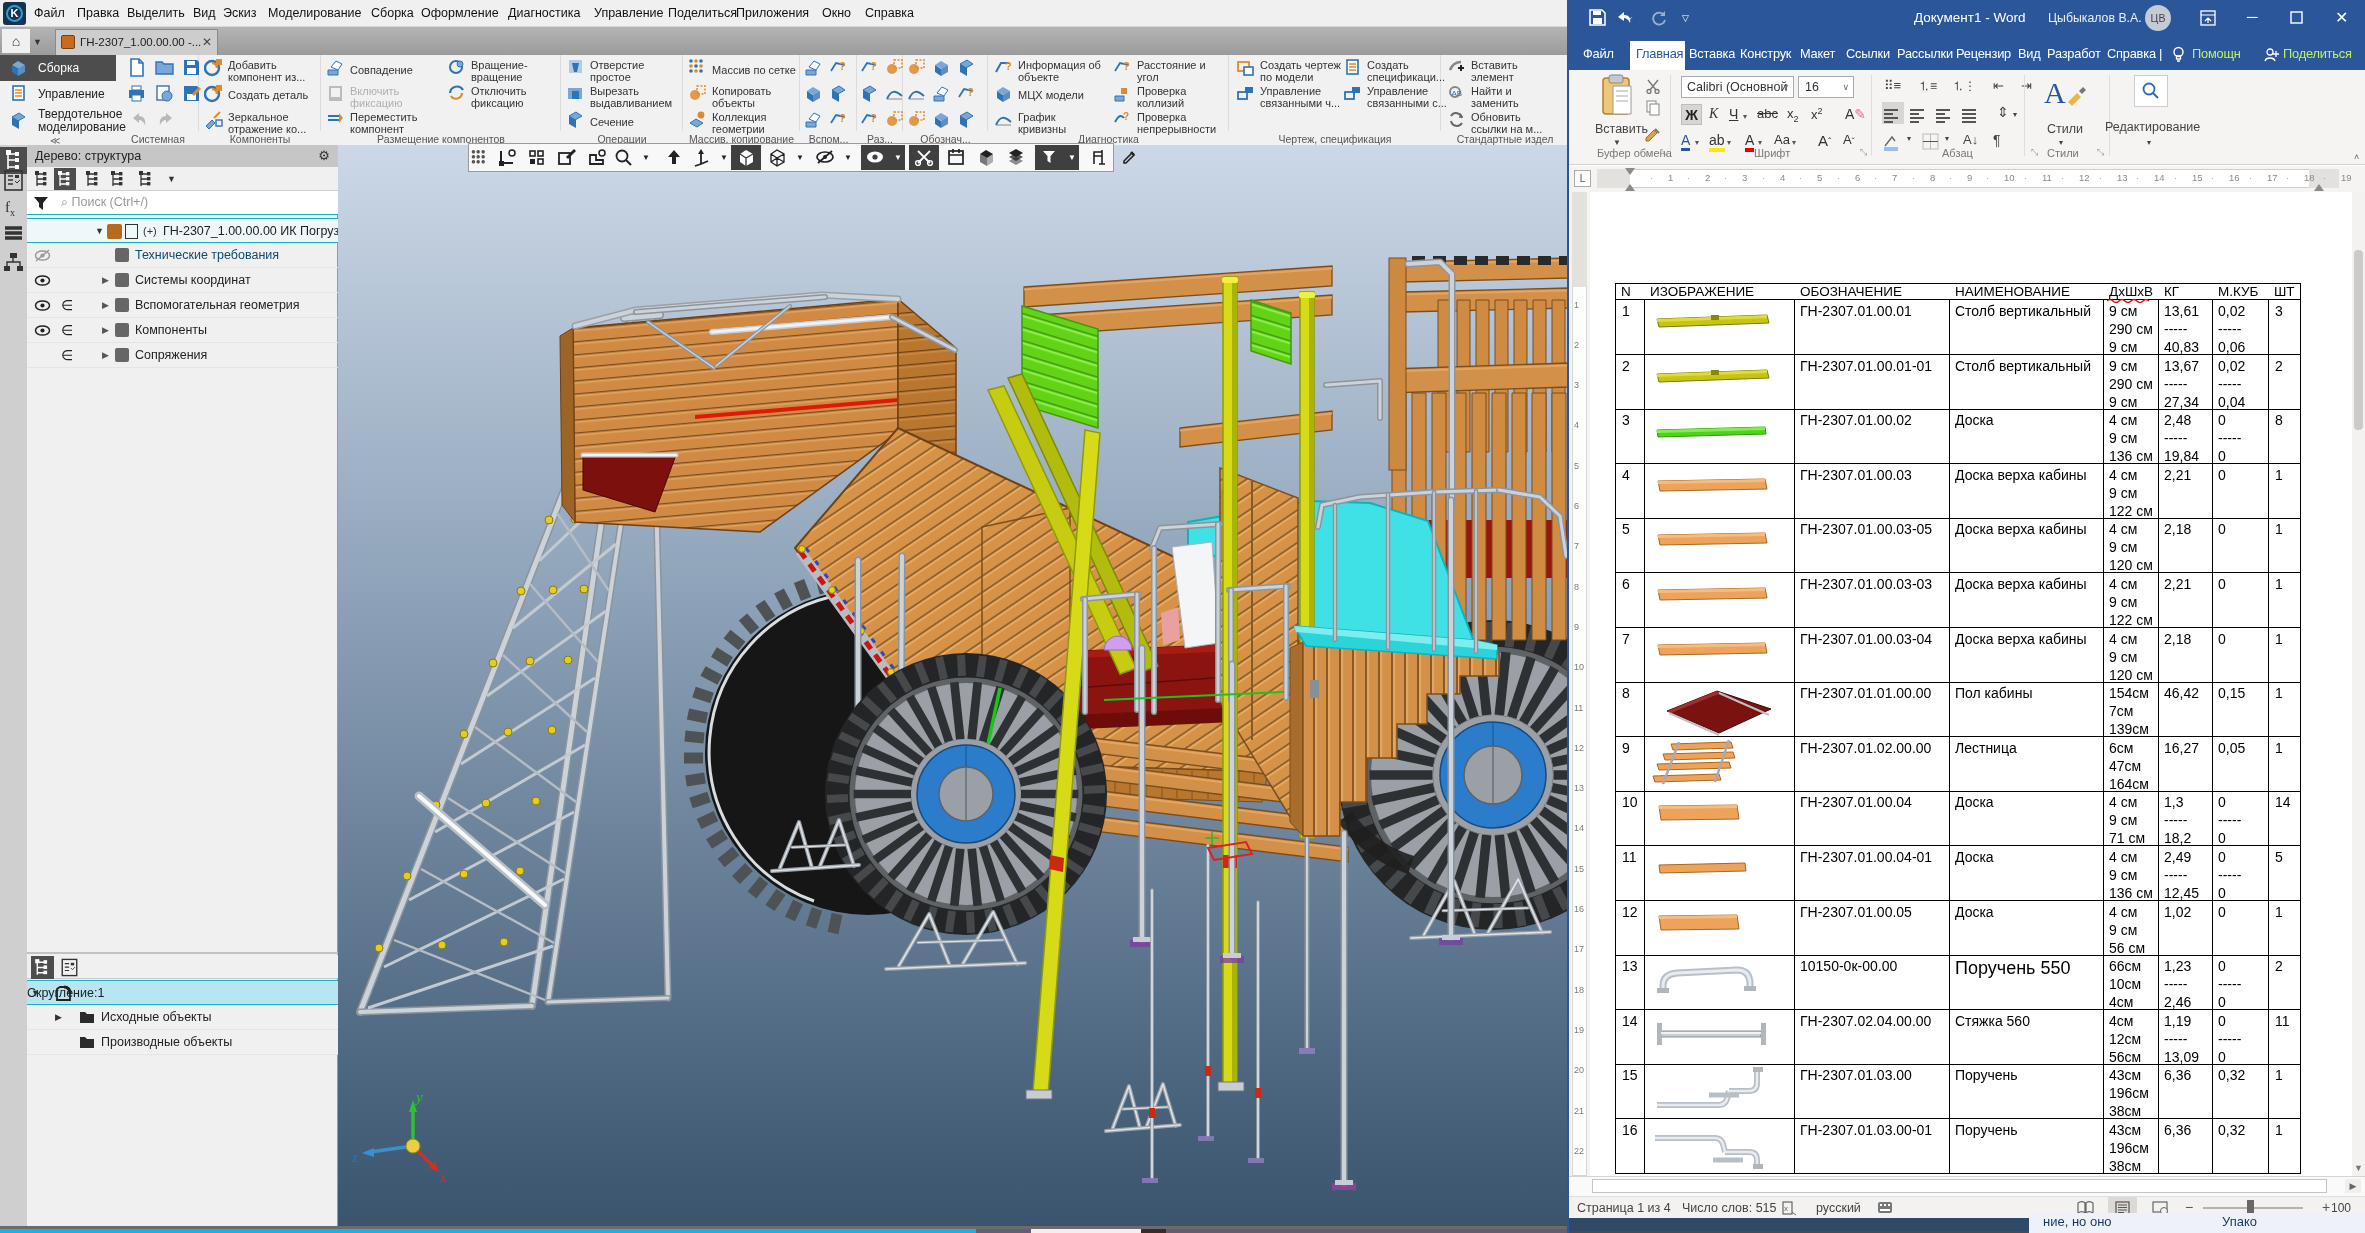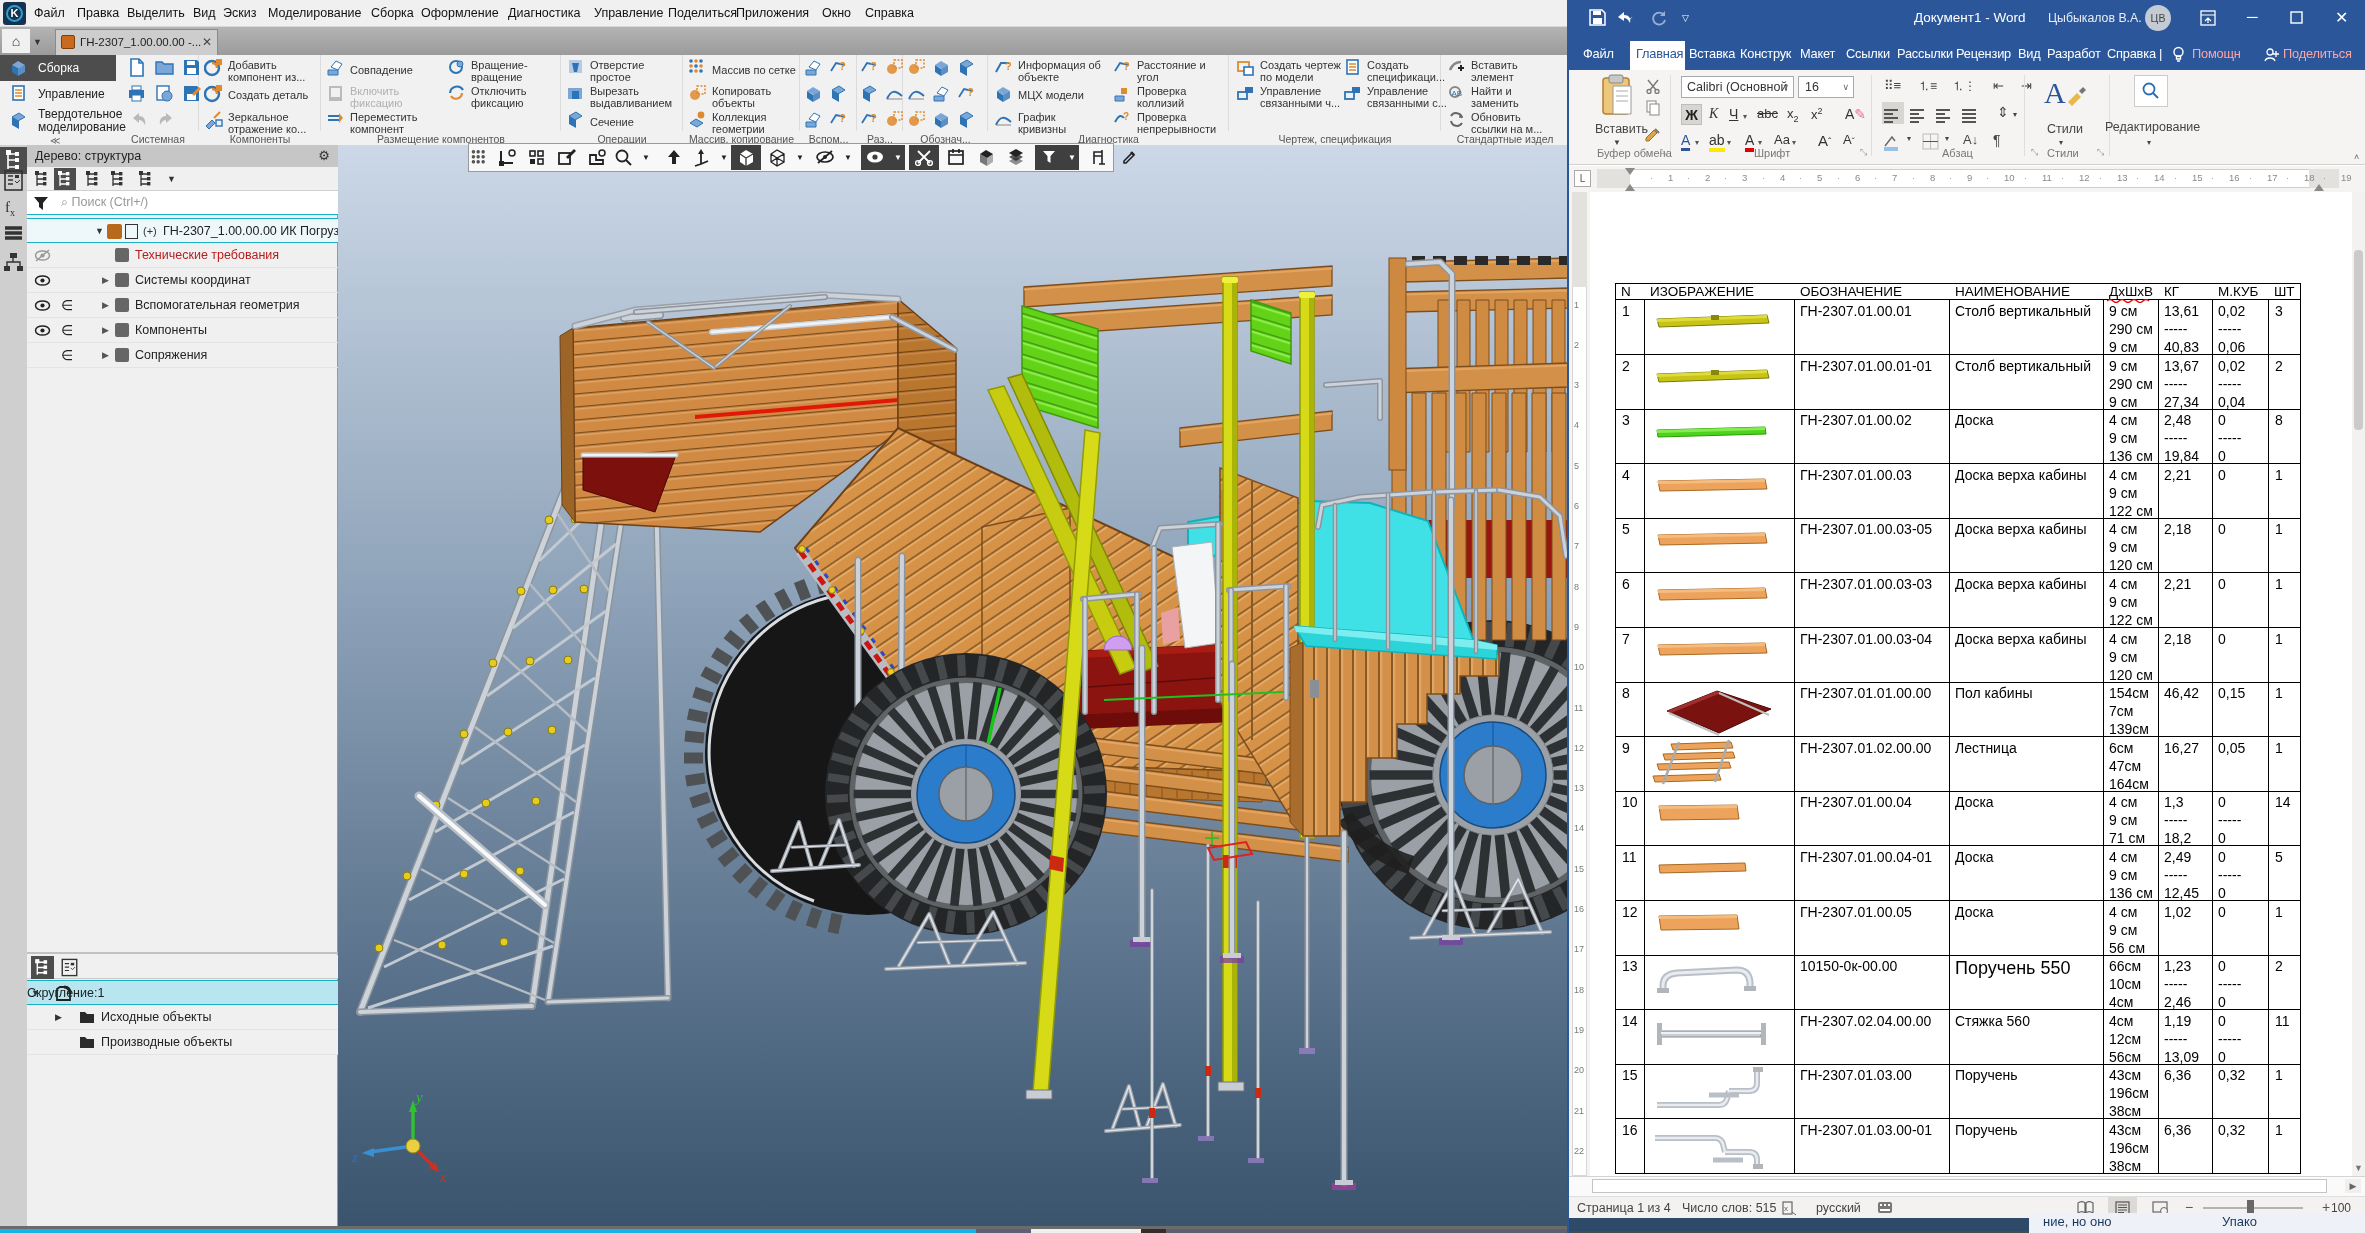--- a/index.html
+++ b/index.html
@@ -14,21 +14,21 @@
 .rbtn{position:absolute;font-size:11px;color:#333;line-height:12px;white-space:nowrap}
 .gry{color:#b0b0b0}
 .ric{position:absolute;width:19px;height:19px}
 #lstack{position:absolute;left:0;top:0;width:117px;height:90px;background:#f1f1f1}
 .lrow{position:absolute;left:0;width:116px;height:26px;font-size:12px;color:#222}
 #lpanel-strip{position:absolute;left:0;top:145px;width:27px;height:1081px;background:#cfcfcf}
 #lpanel{position:absolute;left:27px;top:145px;width:311px;height:1081px;background:#f0f0f0;border-right:1px solid #9a9a9a}
 #vp{position:absolute;left:338px;top:145px;width:1231px;height:1081px}
 .tr-row{position:absolute;left:0;width:311px;height:25px;font-size:12.5px;color:#222;white-space:nowrap;overflow:hidden}
 #word{position:absolute;left:1567px;top:0;width:798px;height:1233px;background:#fff}
-.wtab{position:absolute;top:46px;font-size:12.8px;color:#fca5a5;white-space:nowrap;letter-spacing:-0.2px}
+.wtab{position:absolute;top:46px;font-size:12.8px;color:#bef264;white-space:nowrap;letter-spacing:-0.2px}
 svg{display:block}
 </style></head><body>
 <div id="cad">
     <div id="menubar">
       <div class="ab" style="left:3px;top:2px;width:23px;height:23px;background:#17324f;border-radius:3px">
         <div class="ab" style="left:3px;top:3px;width:17px;height:17px;border:2px solid #2e9fd0;border-radius:50%;color:#fff;font-size:11px;font-weight:bold;text-align:center;line-height:13px">K</div>
       </div>
       <span style="left:34px">Файл</span>
       <span style="left:77px">Правка</span>
       <span style="left:127px">Выделить</span>
@@ -442,21 +442,21 @@
         </div>
         <div class="ab" style="left:140px;top:7px;font-size:9px;color:#333">▼</div>
       </div>
       <div class="ab" style="left:0;top:46px;width:311px;height:24px;background:#fff;border-bottom:1px solid #19b0c4">
         <svg width="20" height="20" style="position:absolute;left:4px;top:2px" viewBox="0 0 20 20">
           <path d="M3 4h14l-5 6v7l-4-3v-4z" fill="#222"></path>
         </svg>
         <span class="ab" style="left:34px;top:4px;color:#999;font-size:12.5px">⌕ Поиск (Ctrl+/)</span>
       </div>
       <div class="tr-row" style="top:73px;background:#eef8fb;border-top:1.5px solid #19b0c4;border-bottom:1.5px solid #19b0c4;line-height:25px"><span class="ab" style="left:68px;top:0px;font-size:9px;color:#333">▼</span><span class="ab" style="left:80px;top:5px;width:15px;height:15px;background:#b86a1c;border-radius:2px"></span><span class="ab" style="left:98px;top:5px;width:13px;height:15px;border:1.5px solid #333"></span><span class="ab" style="left:116px;top:0px;font-size:11px;color:#333">(+)</span><span style="margin-left:136px">ГН-2307_1.00.00.00 ИК Погрузчик (</span></div>
-      <div class="tr-row" style="top:98px;line-height:25px;border-bottom:1px solid #e4e4e4;color:#b91c1c"><svg class="ab" style="left:7px;top:5px" width="17" height="15" viewBox="0 0 17 15">
+      <div class="tr-row" style="top:98px;line-height:25px;border-bottom:1px solid #e4e4e4;color:#0c4a6e"><svg class="ab" style="left:7px;top:5px" width="17" height="15" viewBox="0 0 17 15">
           <ellipse cx="8.5" cy="7.5" rx="7" ry="4.6" fill="none" stroke="#9a9a9a" stroke-width="1.5"></ellipse>
           <circle cx="8.5" cy="7.5" r="2.1" fill="#9a9a9a"></circle>
           <path d="M2 13L15 2" stroke="#9a9a9a" stroke-width="1.5"></path>
         </svg><span class="ab" style="left:88px;top:5px;width:14px;height:14px;background:#444;opacity:.8;border-radius:2px"></span><span style="margin-left:108px">Технические требования</span></div>
       <div class="tr-row" style="top:123px;line-height:25px;border-bottom:1px solid #e4e4e4;color:#222"><svg class="ab" style="left:7px;top:5px" width="17" height="15" viewBox="0 0 17 15">
           <ellipse cx="8.5" cy="7.5" rx="7" ry="4.6" fill="none" stroke="#222" stroke-width="1.5"></ellipse>
           <circle cx="8.5" cy="7.5" r="2.1" fill="#222"></circle>
         </svg><span class="ab" style="left:75px;top:0;font-size:9px;color:#555">▶</span><span class="ab" style="left:88px;top:5px;width:14px;height:14px;background:#444;opacity:.8;border-radius:2px"></span><span style="margin-left:108px">Системы координат</span></div>
       <div class="tr-row" style="top:148px;line-height:25px;border-bottom:1px solid #e4e4e4;color:#222"><svg class="ab" style="left:7px;top:5px" width="17" height="15" viewBox="0 0 17 15">
           <ellipse cx="8.5" cy="7.5" rx="7" ry="4.6" fill="none" stroke="#222" stroke-width="1.5"></ellipse>

